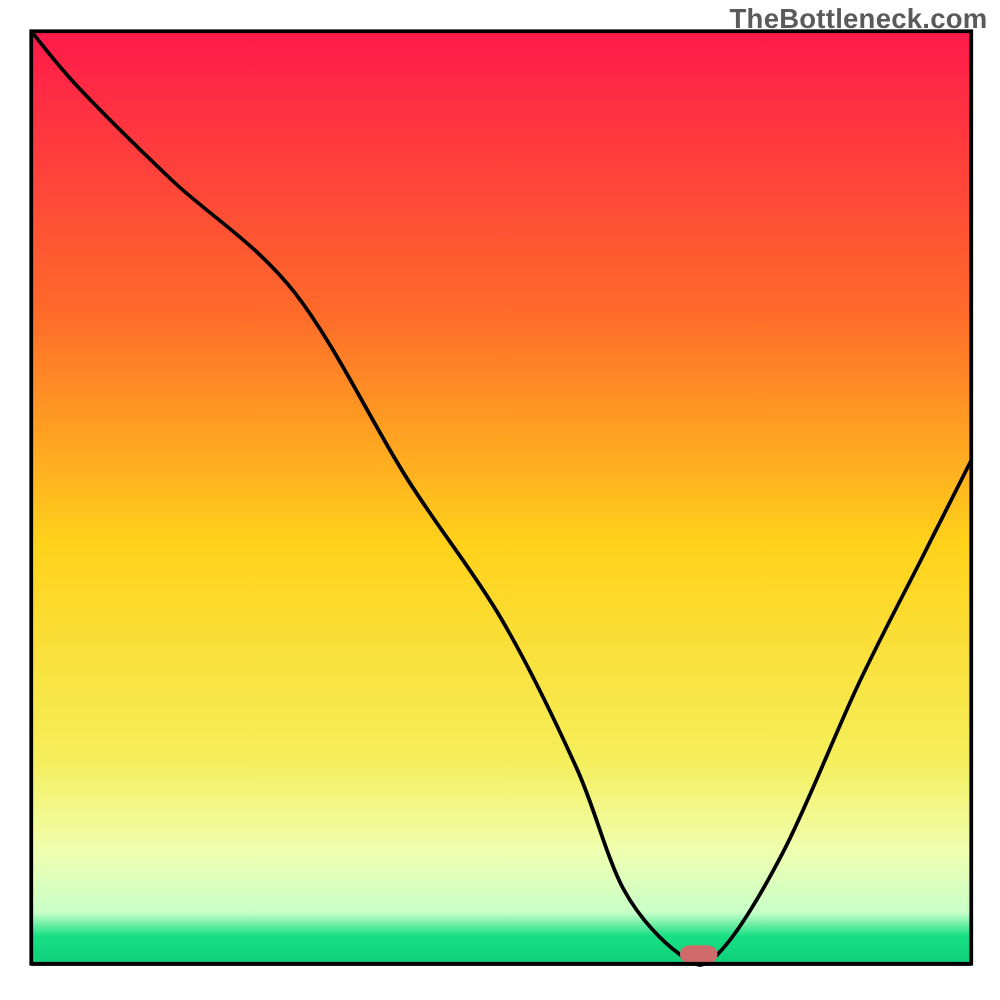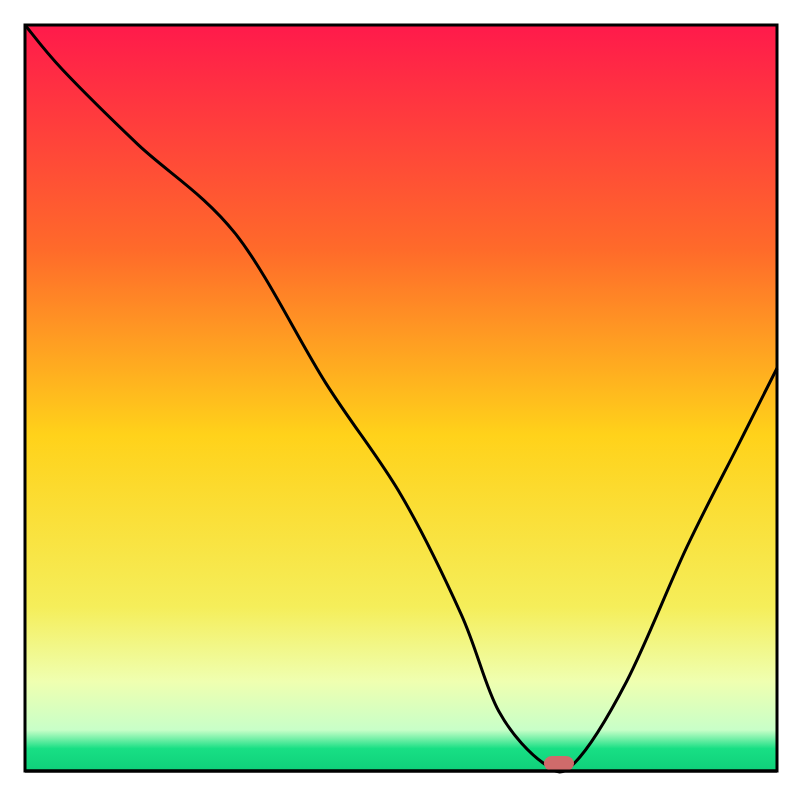--- a/index.html
+++ b/index.html
@@ -28,20 +28,21 @@
   }
   svg {
     display: block;
   }
 </style>
 </head>
 <body>
 
 <div class="chart-container">
 
+  <div class="watermark">TheBottleneck.com</div>
 
   <svg width="800" height="800" viewBox="0 0 800 800">
     <defs>
       <linearGradient id="bg-grad" x1="0" y1="0" x2="0" y2="1">
 
       <stop offset="0.00%" stop-color="#ff1a4b"></stop>
           <stop offset="30.00%" stop-color="#ff6a2a"></stop>
           <stop offset="55.00%" stop-color="#ffd21a"></stop>
           <stop offset="78.00%" stop-color="#f5ee5a"></stop>
           <stop offset="88.00%" stop-color="#efffb0"></stop>

